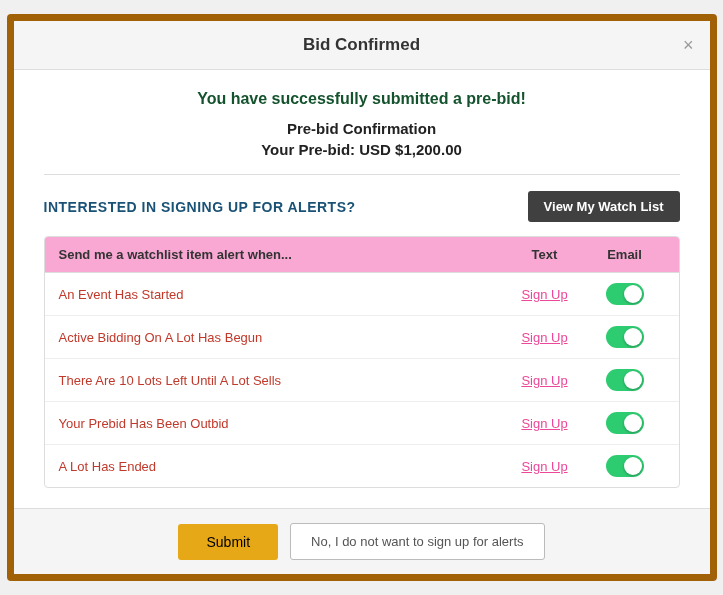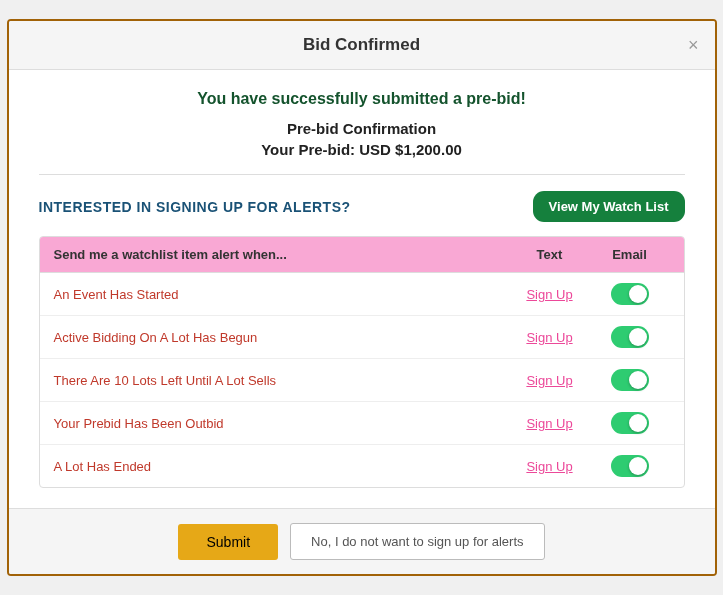--- a/index.html
+++ b/index.html
@@ -8,21 +8,21 @@
       background: #f0f0f0;
       width: 723px;
       height: 595px;
       display: flex;
       align-items: center;
       justify-content: center;
     }
     .modal {
       background: #fff;
       width: 710px;
-      border: 2px solid #a16207;
+      border: 7px solid #a16207;
       border-radius: 4px;
       overflow: hidden;
     }
     .modal-header {
       background: #f5f5f5;
       padding: 14px 20px;
       display: flex;
       align-items: center;
       justify-content: center;
       border-bottom: 1px solid #ddd;
@@ -79,27 +79,27 @@
       margin-bottom: 14px;
     }
     .alerts-heading {
       font-size: 14px;
       font-weight: bold;
       color: #1a5276;
       letter-spacing: 0.5px;
       text-transform: uppercase;
     }
     .watchlist-btn {
-      background: #15803d;
+      background: #404040;
       color: #fff;
       border: none;
       padding: 8px 16px;
       font-size: 13px;
       font-weight: bold;
-      border-radius: 11px;
+      border-radius: 3px;
       cursor: pointer;
     }
     .alerts-table {
       border: 1px solid #ddd;
       border-radius: 4px;
       overflow: hidden;
     }
     .alerts-table-header {
       display: grid;
       grid-template-columns: 1fr 80px 80px;

